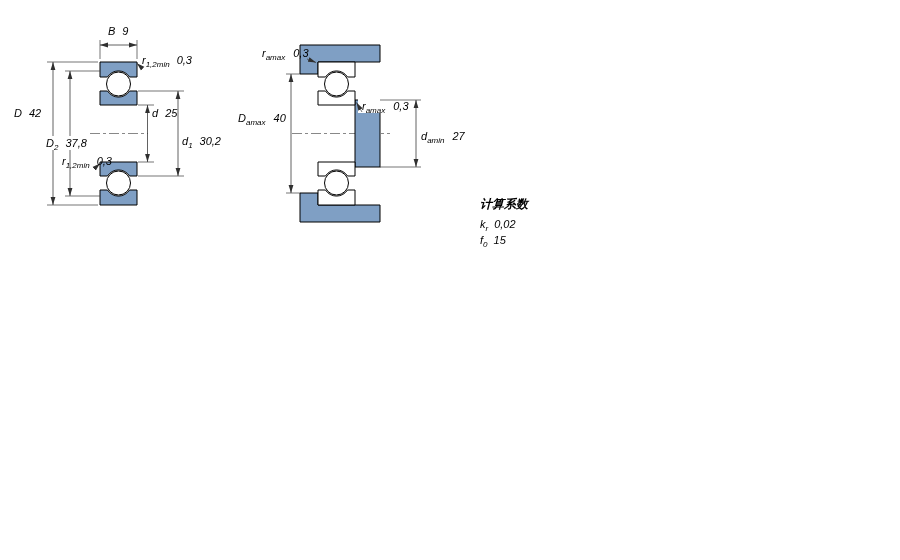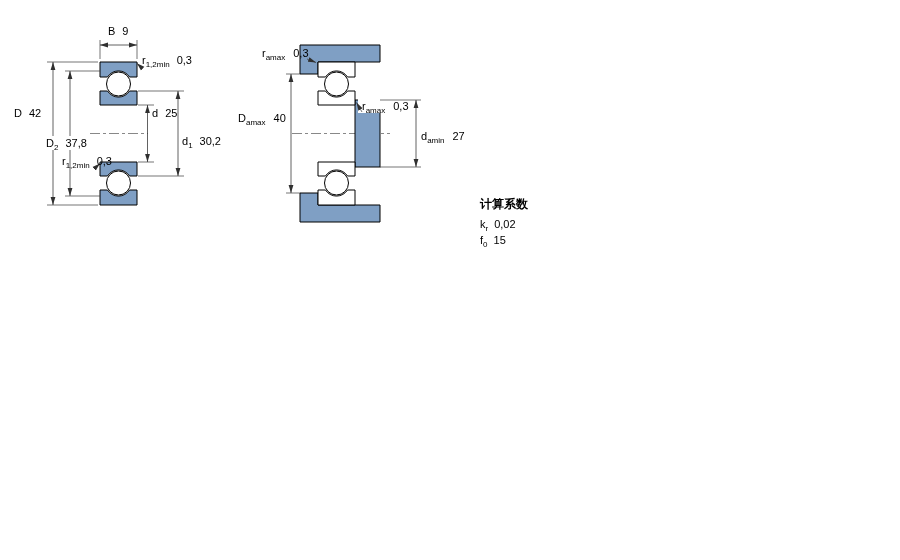--- a/index.html
+++ b/index.html
@@ -1,16 +1,16 @@
 <!DOCTYPE html>
 <html><head>
 <meta charset="utf-8">
 <style>
   html,body{margin:0;padding:0;background:#ffffff;}
-  .canvas{position:relative;width:900px;height:516px;background:#ffffff;overflow:hidden;}
+  .canvas{position:relative;width:900px;height:516px;background:#ffffff;overflow:hidden;font-style:italic;}
   svg{display:block;}
   .lbl{font-family:"Liberation Sans",sans-serif;font-size:11px;fill:#000000;}
   .sub{font-size:8px;}
   .heading{font-size:12px;font-weight:bold;}
   .outline{stroke:#000000;stroke-width:1;}
   .dim{stroke:#3a3a3a;stroke-width:0.8;fill:none;}
   .ext{stroke:#3a3a3a;stroke-width:0.7;fill:none;}
   .leader{stroke:#3a3a3a;stroke-width:0.7;fill:none;}
   .center{stroke:#6a6a6a;stroke-width:0.8;fill:none;stroke-dasharray:10 3 3 3;}
 </style>

